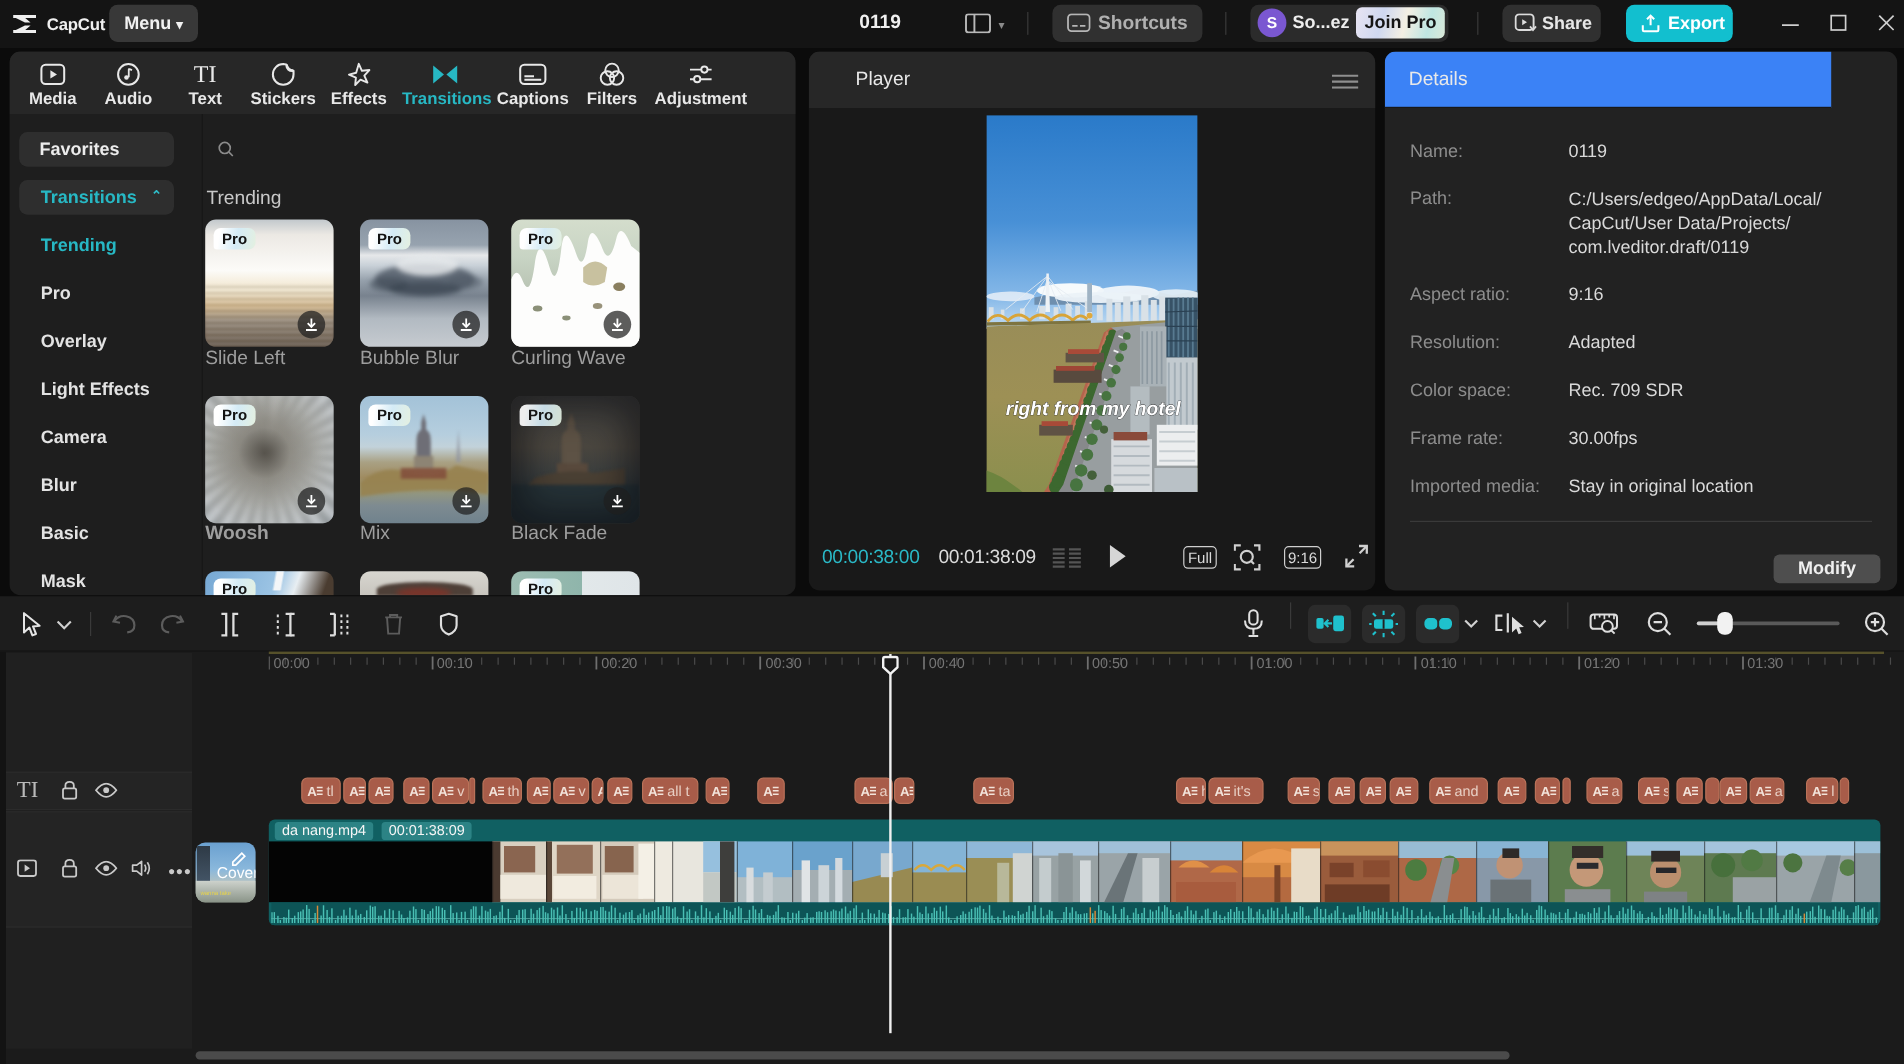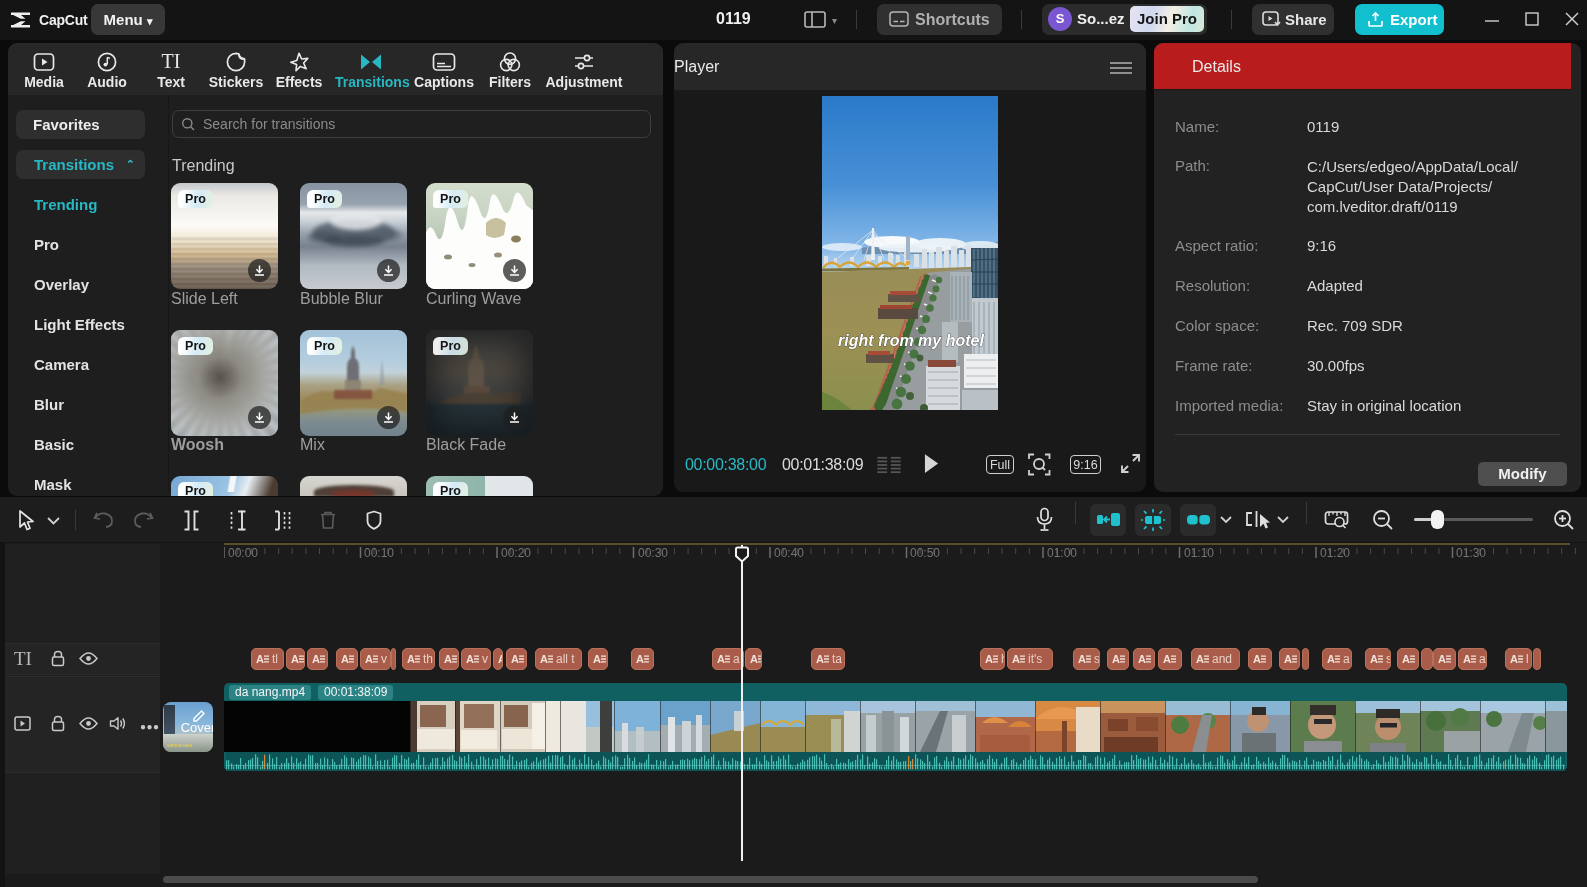--- a/index.html
+++ b/index.html
@@ -22,24 +22,24 @@
 .side-item{position:absolute;left:26px;height:16px;color:#e3e3e3;font-weight:bold;font-size:15px;line-height:16px;}
 .cyan{color:#27b8c4;}
 #searchbox{position:absolute;left:164px;top:67px;width:479px;height:28px;background:#1f1f1f;border:1px solid #3e3e3e;border-radius:7px;color:#8b8b8b;font-size:14px;line-height:26px;padding-left:30px;}
 .card{position:absolute;width:107px;height:106px;border-radius:9px;overflow:hidden;}
 .card-name{position:absolute;width:130px;color:#9e9e9e;font-size:16px;}
 .pro-badge{position:absolute;left:7px;top:7px;width:35px;height:18px;border-radius:6px 6px 6px 3px;background:linear-gradient(100deg,#ffffff 15%,#d4ebf6 55%,#e4f0e0 100%);color:#131313;font-weight:bold;font-size:12.5px;line-height:18px;text-align:center;}
 .dl-circle{position:absolute;right:7px;bottom:7px;width:23px;height:23px;border-radius:50%;background:rgba(30,30,30,0.72);}
 .dl-circle svg{position:absolute;left:5px;top:5px;}
 
 #playerpanel{left:674px;top:43px;width:472px;height:449px;background:#191919;overflow:hidden;}
-#playerhead{position:absolute;left:0;top:0;width:560px;height:47px;background:#272727;color:#e9e9e9;font-size:16px;line-height:47px;}
+#playerhead{position:absolute;left:0;top:0;width:560px;height:47px;background:#272727;color:#e9e9e9;font-size:16px;line-height:47px;padding-left:39px;}
 
 #detailspanel{left:1154px;top:43px;width:427px;height:449px;background:#222222;overflow:hidden;}
-#detailshead{position:absolute;left:0;top:0;width:417px;height:47px;background:#b91c1c;color:#e9e9e9;font-size:16px;line-height:47px;padding-left:38px;border-bottom:1px solid #181818;}
+#detailshead{position:absolute;left:0;top:0;width:372px;height:47px;background:#3b82f6;color:#e9e9e9;font-size:16px;line-height:47px;padding-left:20px;border-bottom:1px solid #181818;}
 .dt-label{position:absolute;left:21px;color:#8d8d8d;font-size:15px;}
 .dt-value{position:absolute;left:153px;color:#d9d9d9;font-size:15px;}
 
 #timeline{position:absolute;left:0;top:497px;width:1587px;height:390px;background:#1b1b1b;}
 #tl-toolbar{position:absolute;left:0;top:0;width:1587px;height:46px;background:#1d1d1d;border-bottom:1px solid #141414;}
 #tl-left{position:absolute;left:5px;top:47px;width:155px;height:330px;background:#202020;}
 .trk-row{position:absolute;left:0;width:155px;background:#242424;border-top:1px solid #2b2b2b;border-bottom:1px solid #2b2b2b;}
 .cap{position:absolute;top:0;height:22px;background:#a85c49;border:1px solid #b97259;border-radius:5px;overflow:hidden;color:#efdcd2;font-size:12px;}
 .cap .ge{position:absolute;left:4px;top:4px;}
 .ruler-lab{position:absolute;top:3px;color:#757575;font-size:12px;}
@@ -174,21 +174,20 @@
     <div class="sidebar-btn" style="top:67px;padding-left:17px;">Favorites</div>
     <div class="sidebar-btn cyan" style="top:107px;">Transitions<span style="position:absolute;right:10px;top:0;color:#2fbdc9;font-size:11px;">⌃</span></div>
     <div class="side-item cyan" style="top:154px;">Trending</div>
     <div class="side-item" style="top:194px;">Pro</div>
     <div class="side-item" style="top:234px;">Overlay</div>
     <div class="side-item" style="top:274px;">Light Effects</div>
     <div class="side-item" style="top:314px;">Camera</div>
     <div class="side-item" style="top:354px;">Blur</div>
     <div class="side-item" style="top:394px;">Basic</div>
     <div class="side-item" style="top:434px;">Mask</div>
-    <div id="searchbox">Search for transitions</div>
     <svg class="abs" style="left:173px;top:74px" width="15" height="15" viewBox="0 0 15 15">
         <circle cx="6.3" cy="6.3" r="4.6" stroke="#8b8b8b" stroke-width="1.4" fill="none"></circle>
         <line x1="9.8" y1="9.8" x2="13" y2="13" stroke="#8b8b8b" stroke-width="1.4"></line>
       </svg>
     <div class="abs" style="left:164px;top:114px;color:#c9c9c9;font-size:16px;">Trending</div>
 
     <div class="card" style="left:163px;top:140px;background:linear-gradient(180deg,#c2c8cc 0%,#ece9e4 12%,#fcfbf8 40%,#f0e4ca 56%,#d0b285 68%,#8e8071 80%,#6e5f50 92%,#5a4c40 100%);">
       <div class="abs" style="left:0;top:55px;width:107px;height:51px;background:repeating-linear-gradient(180deg,rgba(90,75,55,0.30) 0 2px,rgba(255,255,255,0.22) 2px 5px);opacity:.8;filter:blur(1.2px);"></div>
       <div class="pro-badge">Pro</div>
         <div class="dl-circle">

